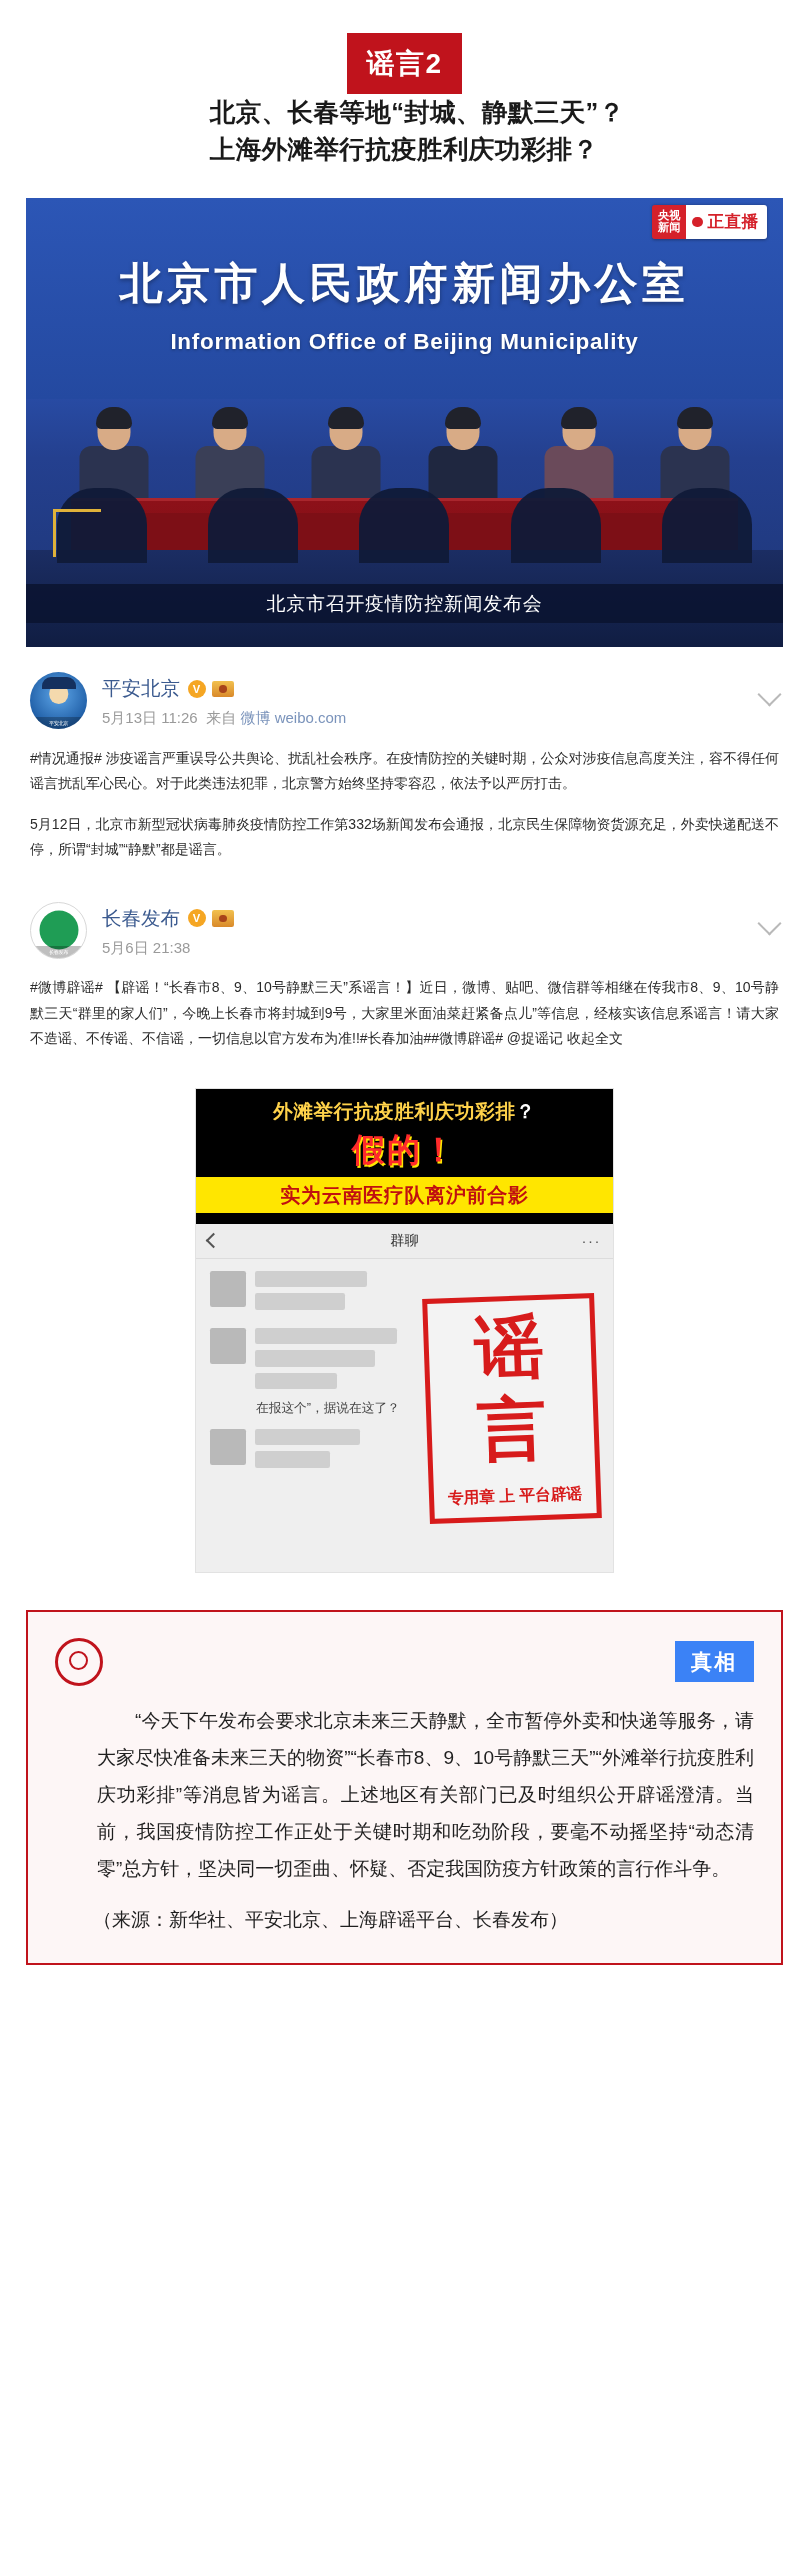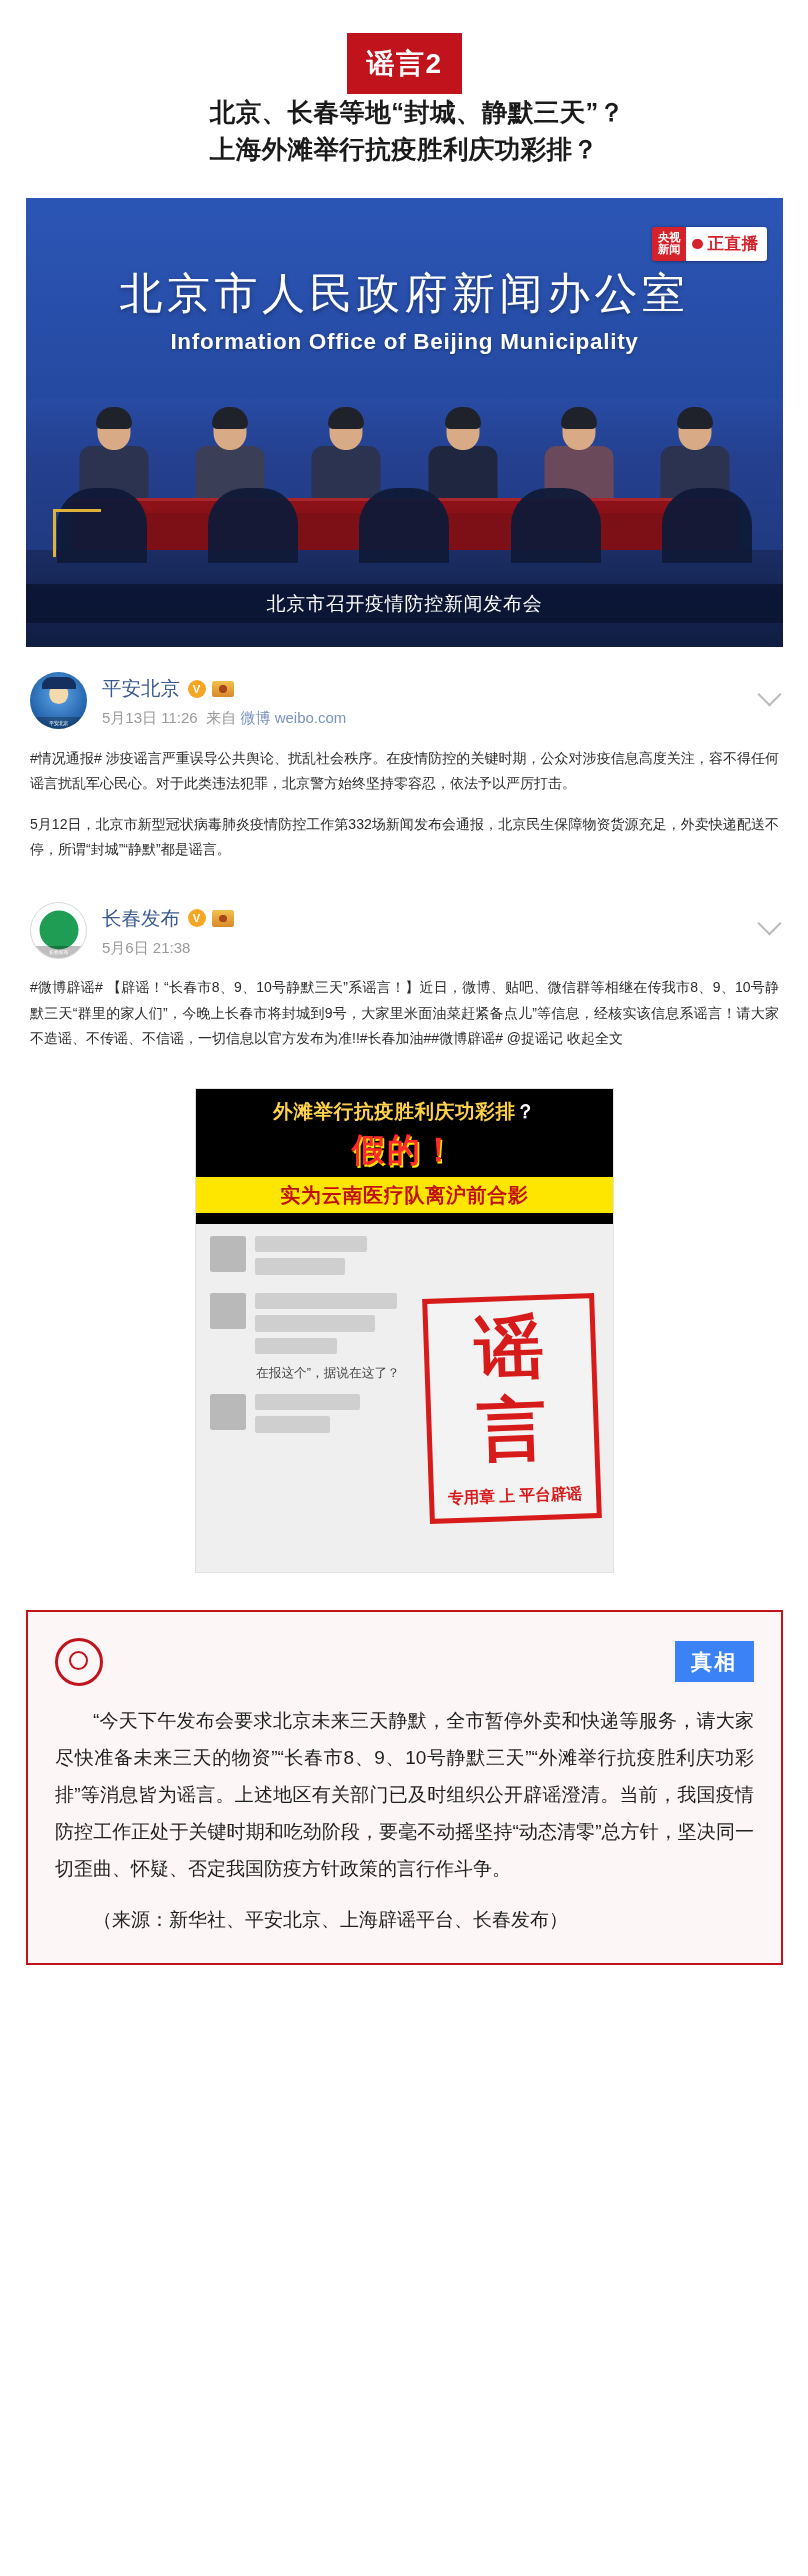--- a/index.html
+++ b/index.html
@@ -58,21 +58,21 @@
   .hero {
     position: relative;
     width: 757px;
     height: 449px;
     margin: 0 26px 0 26px;
     background: linear-gradient(#2e58b8 0%, #2a50ad 38%, #24408f 58%, #1d3473 100%);
     overflow: hidden;
   }
   .hero-live {
     position: absolute;
-    top: 29px;
+    top: 7px;
     right: 16.5px;
     display: flex;
     align-items: stretch;
     height: 34px;
     border-radius: 3px;
     overflow: hidden;
     box-shadow: 0 0.7px 3px rgba(0,0,0,.35);
   }
   .hero-live .left {
     background: #d5212a;
@@ -99,27 +99,27 @@
   .hero-live .dot {
     width: 10.5px;
     height: 10.5px;
     border-radius: 50%;
     background: #d5212a;
     margin-right: 4.5px;
     flex: 0 0 auto;
   }
   .hero-cn {
     position: absolute;
-    top: 67px;
+    top: 57px;
     left: 0;
     right: 0;
     text-align: center;
     color: #ffffff;
     font-size: 43px;
-    font-weight: normal;
+    font-weight: bold;
     letter-spacing: 4.5px;
     text-shadow: 0 1.5px 4.5px rgba(0,0,0,.35);
   }
   .hero-en {
     position: absolute;
     top: 131px;
     left: 0;
     right: 0;
     text-align: center;
     color: #ffffff;
@@ -571,20 +571,21 @@
     font-weight: bold;
     letter-spacing: 2.2px;
     padding: 6.7px 16.5px;
   }
   .truth-body {
     font-size: 19px;
     line-height: 1.95;
     color: #1f1f1f;
     text-align: justify;
     text-indent: 2em;
+    margin-left: 42px;
   }
   .truth-source {
     margin-top: 19.5px;
     font-size: 19px;
     color: #1f1f1f;
     text-indent: 2em;
   }
 </style>
 </head>
 <body>
@@ -719,20 +720,25 @@
   <div class="embed-wrap">
     <div class="embed">
       <div class="embed-top">
         <div class="l1">
           <span class="yellow">外滩举行抗疫胜利庆功彩排</span><span>？</span>
         </div>
         <div class="l2">假的！</div>
         <div class="l3">实为云南医疗队离沪前合影</div>
       </div>
       <div class="embed-chat">
+        <div class="chat-bar">
+          <span class="back"></span>
+          <span>群聊</span>
+          <span class="dots">···</span>
+        </div>
 
         <div class="chat-row">
           <div class="ava"></div>
           <div class="bubbles">
             <div class="blur" style="width:112px"></div>
             <div class="blur" style="width:90px"></div>
           </div>
         </div>
 
         <div class="chat-row">

